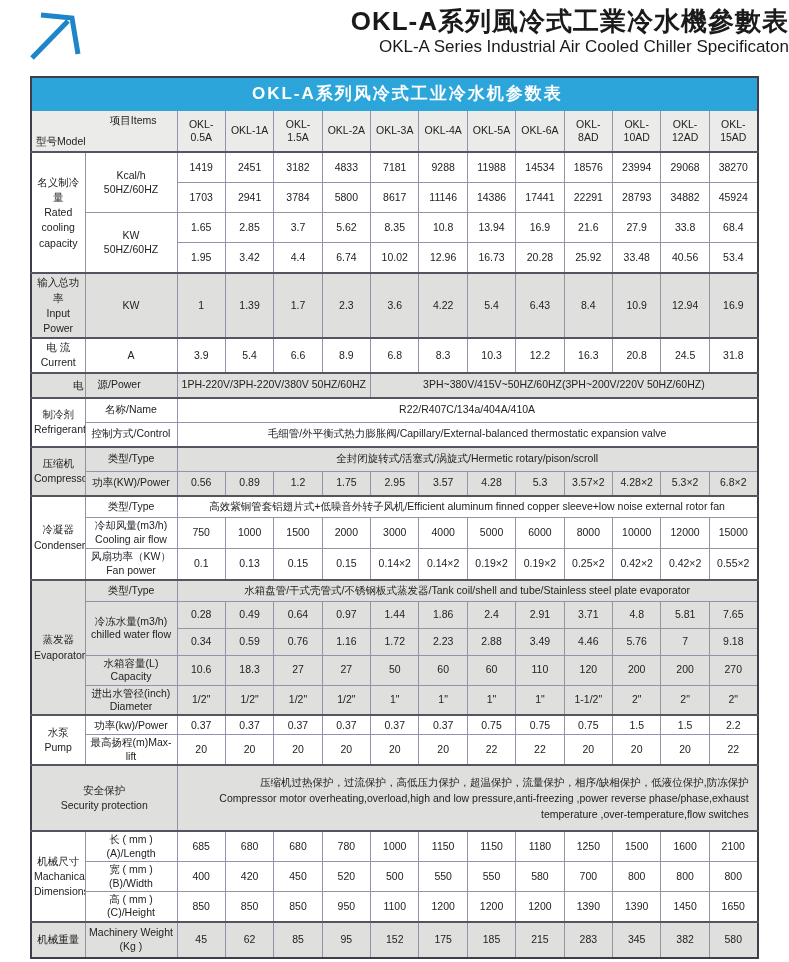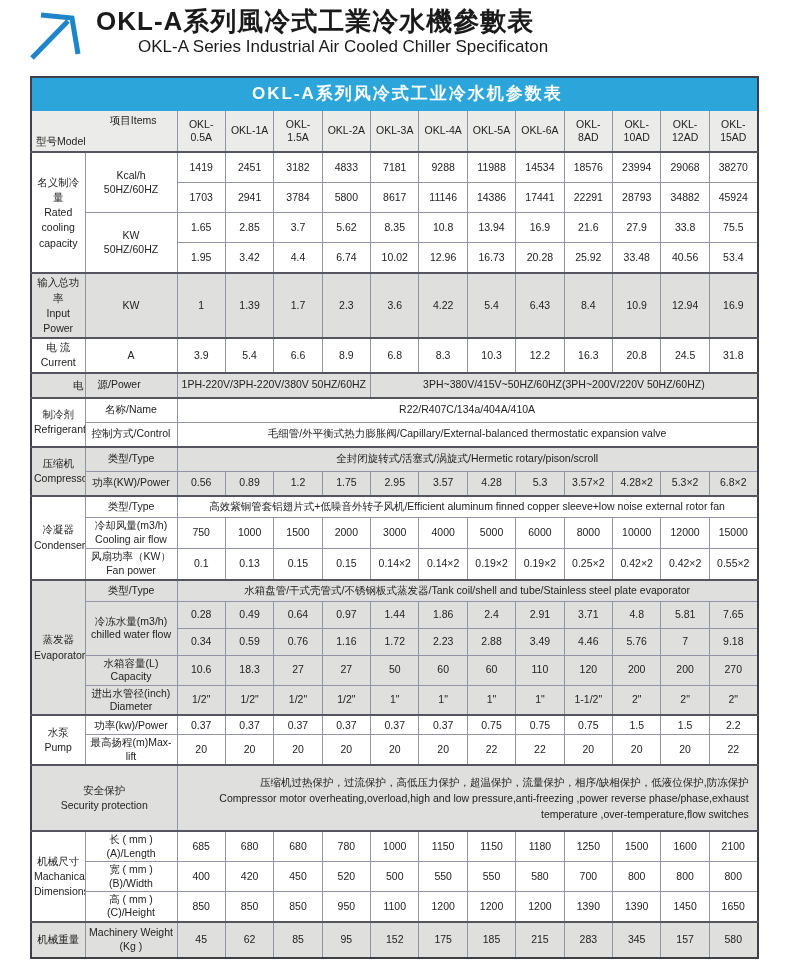--- a/index.html
+++ b/index.html
@@ -2,21 +2,21 @@
 <html><head>
 <meta charset="utf-8">
 <style>
   html,body{margin:0;padding:0;}
   body{
     width:789px;height:962px;background:#ffffff;overflow:hidden;
     font-family:"Liberation Sans","DejaVu Sans",sans-serif;color:#222;
     --accent:#2ba5da; --shade:#dfdfdd; --head-shade:#ebebe9;
     --line:#9094a6; --dark-line:#55555f; --outer:#3f3f49;
   }
-  .page-header{position:relative;height:62px;margin:6px 0 0 24px;}
+  .page-header{position:relative;height:62px;margin:6px 0 0 24px;text-align:right;}
   .logo{position:absolute;left:0;top:2px;}
   .titles{margin-left:72px;}
   .title-zh{font-size:26px;font-weight:bold;letter-spacing:1px;line-height:30px;color:#1a1a1a;}
   .title-en{font-size:17px;line-height:22px;color:#1a1a1a;margin-left:42px;}
   .table-wrap{margin:8px 0 0 30px;}
   table{border-collapse:collapse;table-layout:fixed;width:727px;border:2px solid var(--outer);}
   col.c-group{width:54px;} col.c-item{width:92px;} col.c-model{width:48.4px;}
   td{
     border:1px solid var(--line);font-size:10.5px;text-align:center;
     padding:1px 2px;line-height:1.28;white-space:pre-line;overflow:hidden;
@@ -142,21 +142,21 @@
           <td class="val">2.85</td>
           <td class="val">3.7</td>
           <td class="val">5.62</td>
           <td class="val">8.35</td>
           <td class="val">10.8</td>
           <td class="val">13.94</td>
           <td class="val">16.9</td>
           <td class="val">21.6</td>
           <td class="val">27.9</td>
           <td class="val">33.8</td>
-          <td class="val">75.5</td>
+          <td class="val">68.4</td>
         </tr>
         <tr data-group="capacity">
           <td class="val">1.95</td>
           <td class="val">3.42</td>
           <td class="val">4.4</td>
           <td class="val">6.74</td>
           <td class="val">10.02</td>
           <td class="val">12.96</td>
           <td class="val">16.73</td>
           <td class="val">20.28</td>
@@ -435,18 +435,18 @@
           <td class="val">45</td>
           <td class="val">62</td>
           <td class="val">85</td>
           <td class="val">95</td>
           <td class="val">152</td>
           <td class="val">175</td>
           <td class="val">185</td>
           <td class="val">215</td>
           <td class="val">283</td>
           <td class="val">345</td>
-          <td class="val">157</td>
+          <td class="val">382</td>
           <td class="val">580</td>
         </tr>
       </tbody>
   </table>
 </div>
 
 </body></html>

